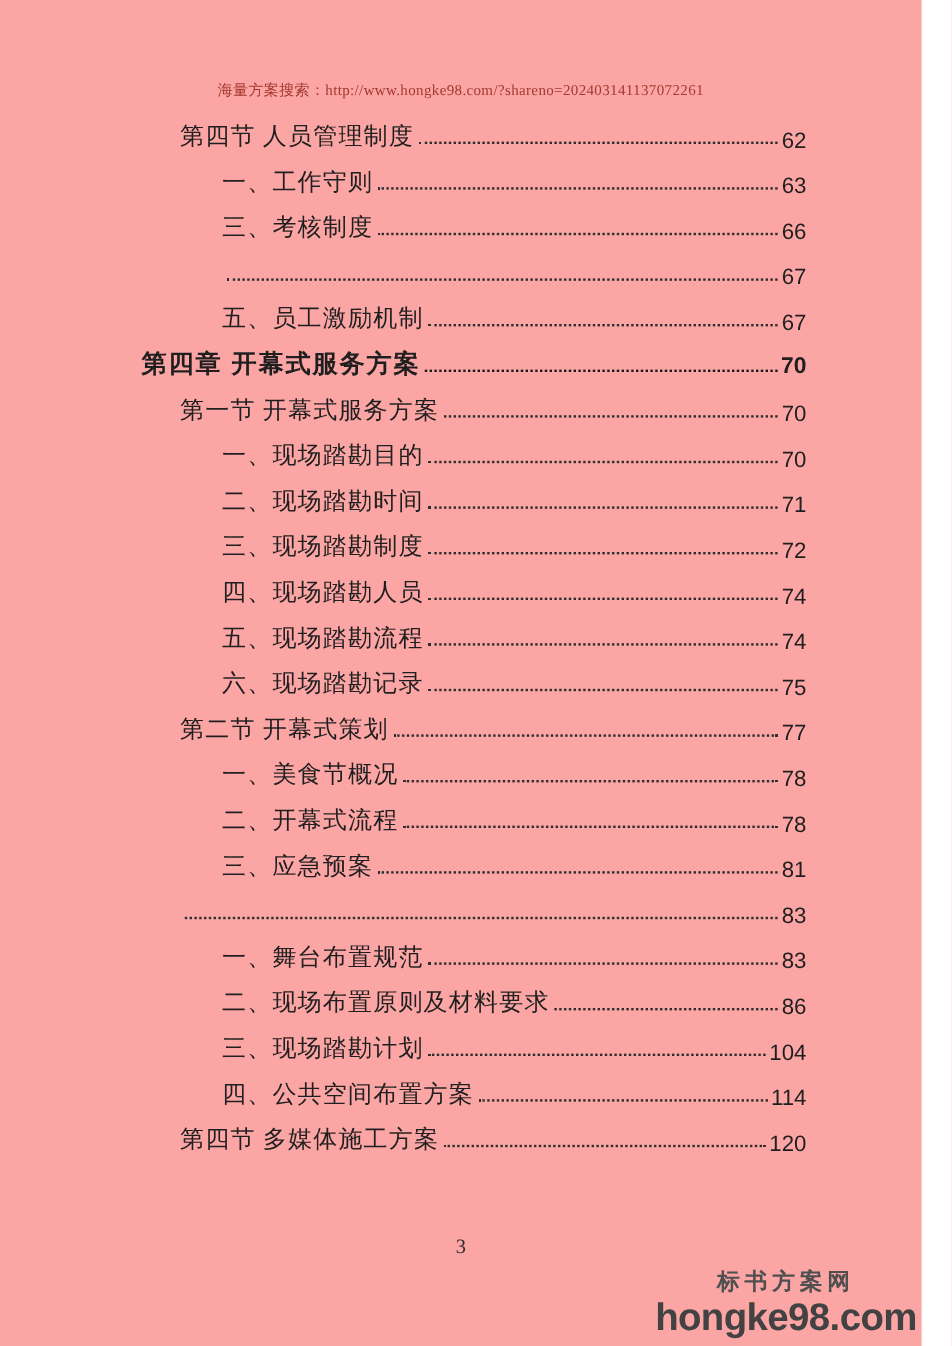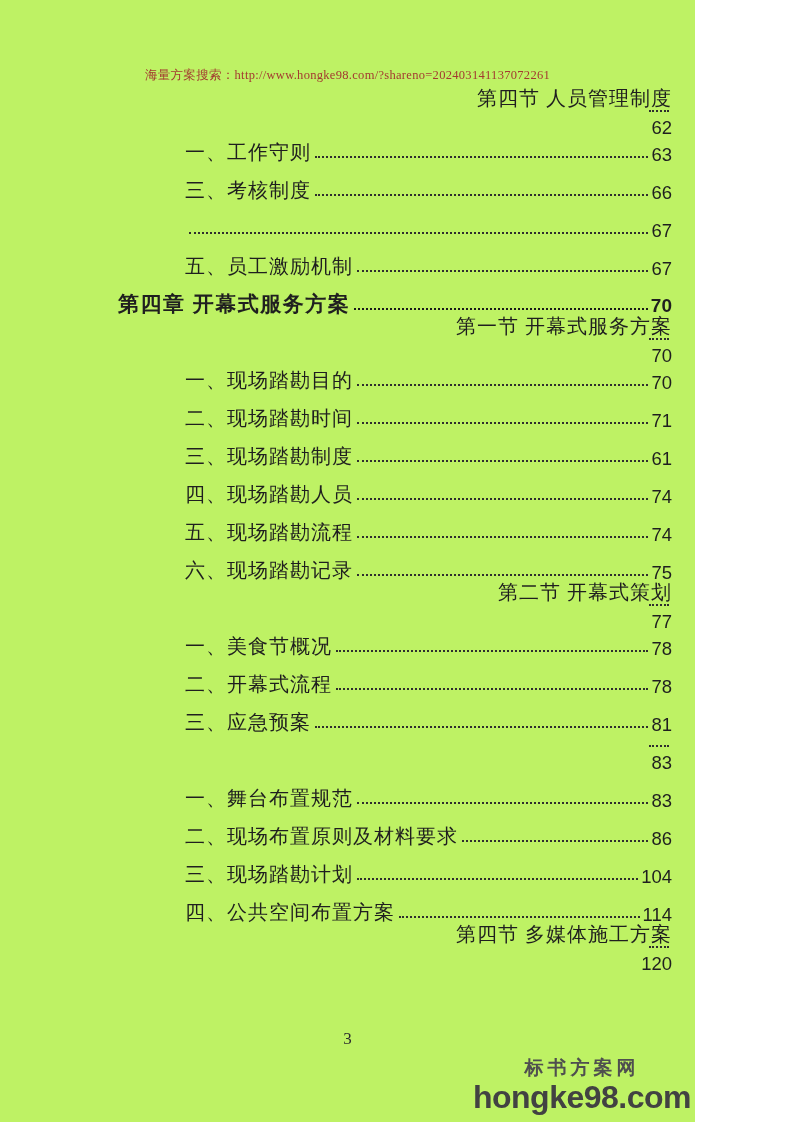--- a/index.html
+++ b/index.html
@@ -1,21 +1,21 @@
 <!DOCTYPE html>
 <html><head>
 <meta charset="utf-8">
 <style>
   * { margin: 0; padding: 0; box-sizing: border-box; }
   html, body { background: #ffffff; }
   .page {
     position: relative;
-    width: 695px;
+    width: 768px;
     height: 1122px;
-    background: #bef264;
+    background: #fca5a5;
     overflow: hidden;
     font-family: "Liberation Serif", serif;
   }
   .header {
     position: absolute;
     top: 67px;
     left: 0;
     right: 0;
     text-align: center;
     font-size: 12.5px;
@@ -51,21 +51,21 @@
     font-size: 18.5px;
     line-height: 1.05;
     white-space: nowrap;
   }
   .toc-leader {
     flex: 1;
     border-bottom: 2.4px dotted #2e2e2e;
     margin: 0 3px 6px 4px;
     min-width: 20px;
   }
-  .level-section { padding-left: 32px; flex-direction: column; }  
+  .level-section { padding-left: 32px; }  
   .level-sub     { padding-left: 67px; }  
   .level-chapter { padding-left: 0; }     
   .level-chapter .toc-title {
     font-family: "Liberation Sans", sans-serif;
     font-weight: bold;
     font-size: 21px;
     letter-spacing: 1.5px;
   }
   .level-chapter .toc-page { font-weight: bold; font-size: 19px; }
   .level-chapter .toc-leader { border-bottom-color: #1a1a1a; }
@@ -153,21 +153,21 @@
         <span class="toc-page">70</span>
       </div>
       <div class="toc-row level-sub">
         <span class="toc-title">二、现场踏勘时间</span>
         <span class="toc-leader"></span>
         <span class="toc-page">71</span>
       </div>
       <div class="toc-row level-sub">
         <span class="toc-title">三、现场踏勘制度</span>
         <span class="toc-leader"></span>
-        <span class="toc-page">61</span>
+        <span class="toc-page">72</span>
       </div>
       <div class="toc-row level-sub">
         <span class="toc-title">四、现场踏勘人员</span>
         <span class="toc-leader"></span>
         <span class="toc-page">74</span>
       </div>
       <div class="toc-row level-sub">
         <span class="toc-title">五、现场踏勘流程</span>
         <span class="toc-leader"></span>
         <span class="toc-page">74</span>

